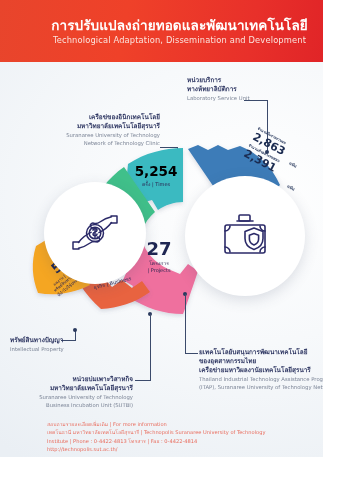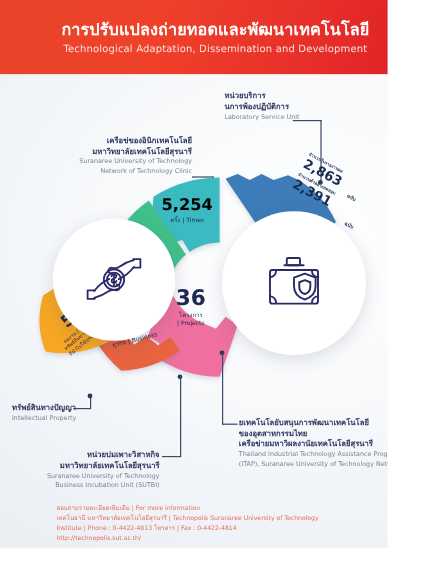--- a/index.html
+++ b/index.html
@@ -95,21 +95,21 @@
   <div class="header">
     <div class="th">การปรับแปลงถ่ายทอดและพัฒนาเทคโนโลยี</div>
     <div class="en">Technological Adaptation, Dissemination and Development</div>
   </div>
 
   <div class="bodybg"></div>
   <div class="footbg"></div>
 
   <div class="label" style="left:168px; top:76px;margin-left:19px;">
     <div class="th">หน่วยบริการ</div>
-    <div class="th">นการพ้องปฏิบัติการ</div>
+    <div class="th">ทางห้ทยาลิบัติการ</div>
     <div class="en">Laboratory Service Unit</div>
   </div>
   <div class="conn h" style="left:244px; top:100px; width:24px;"></div>
   <div class="conn v" style="left:267px; top:100px; height:52px;"></div>
   <div class="dot" style="left:265px; top:150px;"></div>
 
   <div class="label right" style="left:18px; top:113px; width:142px;">
     <div class="th">เครือข่ของอินิกเทคโนโลยี</div>
     <div class="th">มหาวิทยาลัยเทคโนโลยีสุรนารี</div>
     <div class="en">Suranaree University of Technology</div>
@@ -172,21 +172,21 @@
     </div>
     <div style="position:absolute; left:261px; top:25px; color:#1e2f55; font-size:4px; font-weight:bold; transform:rotate(28deg);">ฉบับ</div>
     <div style="position:absolute; left:259px; top:48px; color:#1e2f55; font-size:4px; font-weight:bold; transform:rotate(28deg);">ฉบับ</div>
 
     <div class="segnum" style="left:97px; top:29px; width:62px; font-size:13.5px; color:#000000;">5,254</div>
     <div class="segsub" style="left:97px; top:45px; width:62px; font-size:5px;"><span>ครั้ง</span> | <span>Times</span></div>
 
     <div class="segnum" style="left:56px; top:64px; width:62px; font-size:13.5px; color:#1e2652;">2,892</div>
     <div class="segsub" style="left:56px; top:80px; width:62px; font-size:5px;"><span>คน</span> | <span>Persons</span></div>
 
-    <div class="segnum" style="left:105px; top:104px; width:52px; font-size:18px; color:#1e2652;">36</div>
+    <div class="segnum" style="left:105px; top:104px; width:52px; font-size:18px; color:#1e2652;">27</div>
     <div class="segsub" style="left:105px; top:124px; width:52px; font-size:5px; line-height:1.45;">
       <div>โครงการ</div>
       <div>| <span>Projects</span></div>
     </div>
 
     <div style="position:absolute; left:52px; top:124px; width:60px; transform:rotate(-14deg); text-align:center;">
       <div style="font-size:17px; font-weight:bold; color:#1e2652; line-height:1;">49</div>
       <div style="font-size:5px; color:#2b2350; margin-top:2px;"><span>ธุรกิจ</span> | <span>Business</span></div>
     </div>
 

